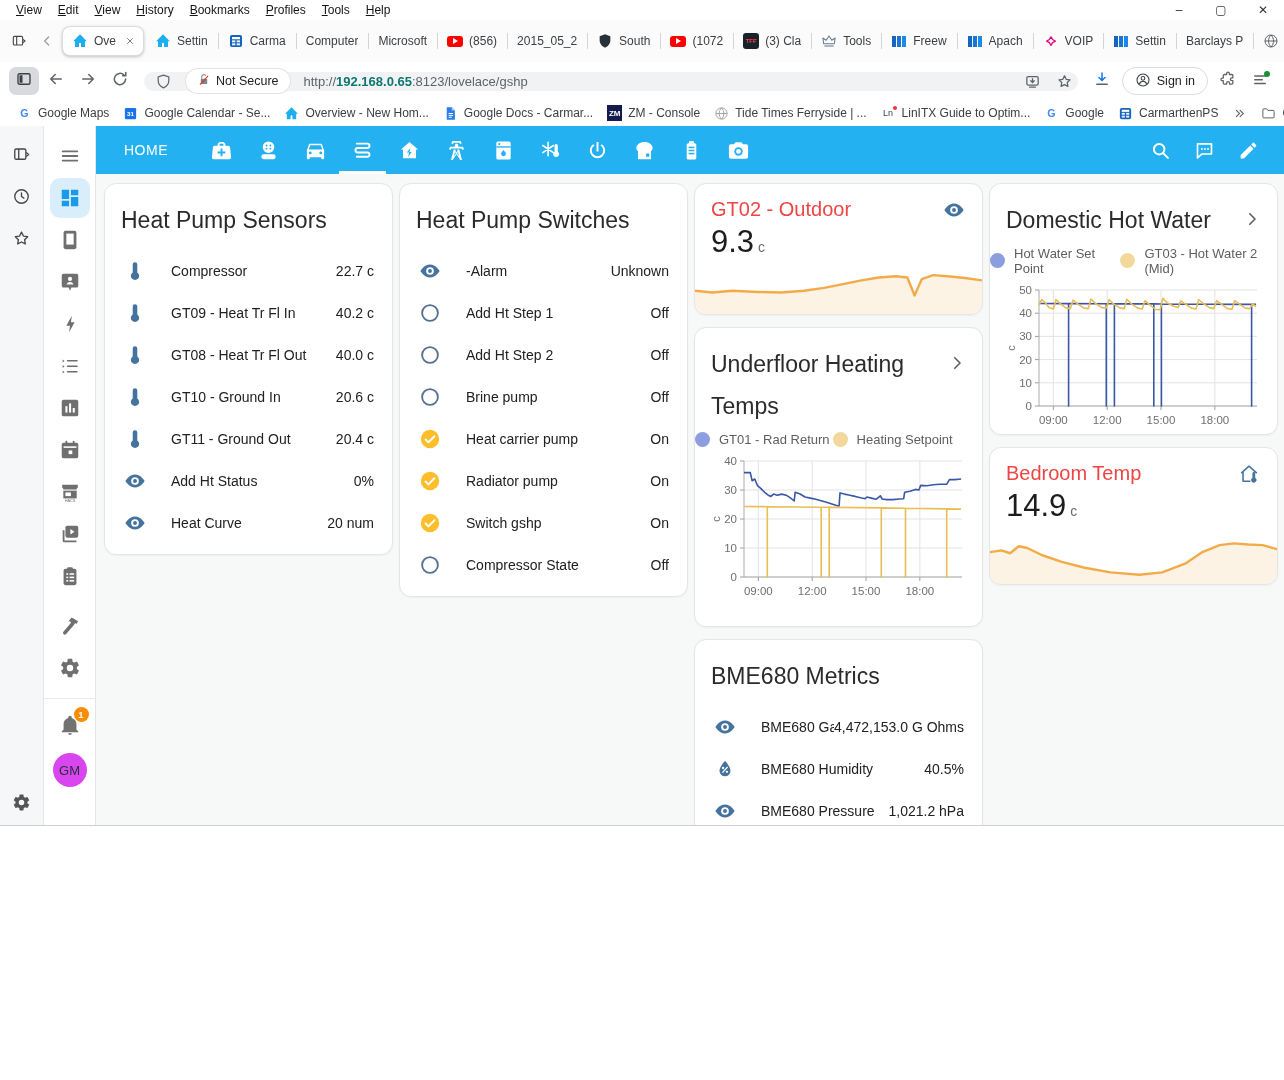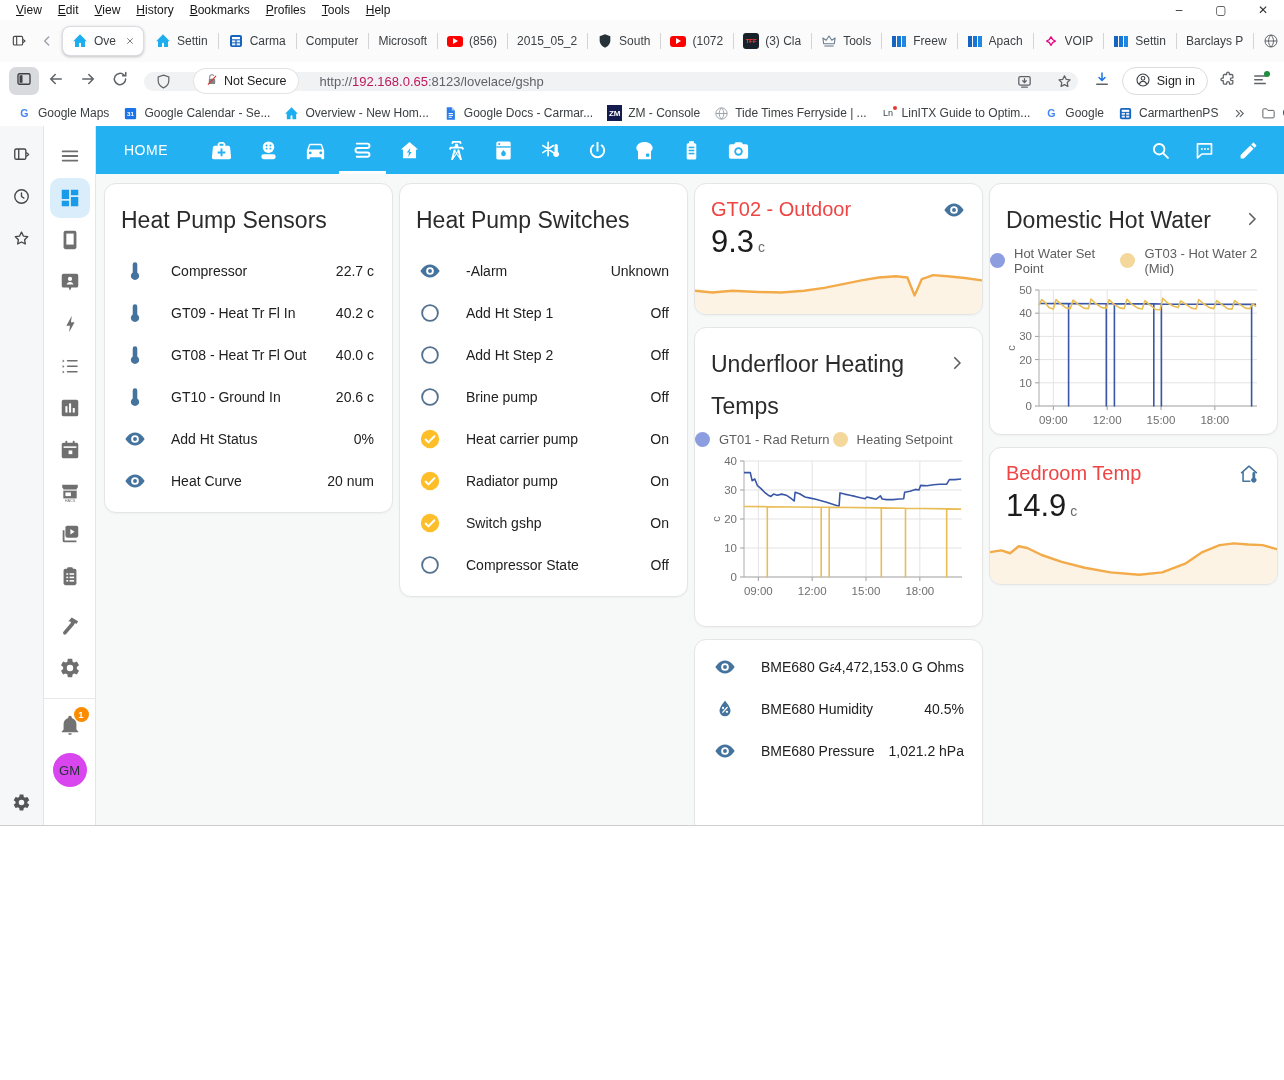--- a/index.html
+++ b/index.html
@@ -32,27 +32,27 @@
   .fav-tff{width:16px;height:16px;background:#18222b;border-radius:3px;color:#ff4040;font-size:6px;font-weight:bold;display:flex;align-items:center;justify-content:center}
   .fav-zm{width:16px;height:16px;background:#141b4d;color:#fff;font-size:8px;font-weight:bold;display:flex;align-items:center;justify-content:center}
   .fav-lin{font-size:9px;font-weight:normal;color:#37474f;position:relative}
   .fav-lin .dot{position:absolute;top:-2px;right:-4px;width:4px;height:4px;border-radius:50%;background:#e53935}
 
   
   .toolbar{height:38px;display:flex;align-items:center;padding:0 8px;background:#fff}
   .tbtn{width:30px;height:28px;border-radius:7px;display:flex;align-items:center;justify-content:center;color:#5f6368;flex:none;margin:0 1px}
   .tbtn svg{width:18px;height:18px}
   .tbtn.squared{background:#d8dadd}
-  .addressbar{flex:1;height:19px;background:#f0f2f4;border-radius:15px;display:flex;align-items:center;padding:0 4px 0 10px;margin:0 8px;gap:22px;min-width:0}
+  .addressbar{flex:1;height:19px;background:#f0f2f4;border-radius:15px;display:flex;align-items:center;padding:0 4px 0 10px;margin:0 8px;gap:14px;min-width:0}
   .ab-ic{width:18px;height:18px;flex:none;display:flex;align-items:center;justify-content:center}
   .ab-ic svg{width:17px;height:17px}
   .chip{background:#fff;border-radius:13px;height:24px;display:flex;align-items:center;gap:5px;padding:0 11px;font-size:12.5px;color:#202124;box-shadow:0 0 0 1px #e3e3e3;flex:none}
   .chip svg{width:14px;height:14px}
   .url{font-size:13px;color:#5f6368;flex:1;white-space:nowrap;overflow:hidden}
-  .url b{color:#be185d;font-weight:normal}
+  .url b{color:#0f766e;font-weight:bold}
   .signin{height:28px;border:1px solid #dadce0;border-radius:14px;display:flex;align-items:center;gap:6px;padding:0 12px;font-size:12.5px;color:#1f1f1f;margin:0 4px;flex:none}
   .signin svg{width:16px;height:16px}
   .menu-dot{position:relative}
   .menu-dot .gd{position:absolute;top:4px;right:5px;width:6px;height:6px;border-radius:50%;background:#1e8e3e}
 
   
   .bookmarksbar{height:26px;display:flex;align-items:center;padding:0 10px;font-size:12px;color:#3c4043;background:#fff}
   .bm{display:flex;align-items:center;gap:6px;padding:0 7px;height:22px;border-radius:6px;flex:none;white-space:nowrap}
   .bm .fav,.bm .fav svg{width:15px;height:15px}
   .bm-spacer{flex:1}
@@ -779,20 +779,29 @@
                     <span class="rval">40.0 c</span>
                   </div>
                   <div class="row">
                     <span class="ric c-blue">
                       <svg viewBox="0 0 24 24" fill="currentColor">
                         <path d="M14.5 13.6V5a2.5 2.5 0 00-5 0v8.6a4.5 4.5 0 105 0z"></path>
                       </svg>
                     </span>
                     <span class="rname">GT10 - Ground In</span>
                     <span class="rval">20.6 c</span>
+                  </div>
+                  <div class="row">
+                    <span class="ric c-blue">
+                      <svg viewBox="0 0 24 24" fill="currentColor">
+                        <path d="M14.5 13.6V5a2.5 2.5 0 00-5 0v8.6a4.5 4.5 0 105 0z"></path>
+                      </svg>
+                    </span>
+                    <span class="rname">GT11 - Ground Out</span>
+                    <span class="rval">20.4 c</span>
                   </div>
                   <div class="row">
                     <span class="ric c-blue">
                       <svg viewBox="0 0 24 24" fill="currentColor">
                         <path d="M12 5C5.6 5 1.5 12 1.5 12S5.6 19 12 19s10.5-7 10.5-7S18.4 5 12 5z"></path>
                         <circle cx="12" cy="12" r="4.2" fill="#fff"></circle>
                         <circle cx="12" cy="12" r="2.1"></circle>
                       </svg>
                     </span>
                     <span class="rname">Add Ht Status</span>
@@ -970,20 +979,21 @@
                     <line x1="34" y1="8" x2="34" y2="124" stroke="#ababab" stroke-width="1"></line>
                     <line x1="34" y1="124" x2="252" y2="124" stroke="#ababab" stroke-width="1"></line>
                     <text x="10" y="66" text-anchor="middle" font-size="11" fill="#6f6f6f" font-family="Liberation Sans, sans-serif" transform="rotate(-90 10 66)">c</text>
                     <path d="M34.0 19.6L40.3 19.6L42.1 27.7L44.8 26.0L47.5 32.7L51.0 35.6L54.6 39.3L58.2 42.2L60.9 43.4L63.6 41.1L67.2 42.2L71.7 41.1L76.2 42.2L80.7 45.1L84.2 48.0L85.1 39.3L89.6 40.8L95.0 44.0L100.4 45.1L105.8 46.3L111.2 47.7L116.5 49.2L121.9 50.9L127.3 52.7L129.1 52.9L130.0 39.9L134.5 41.1L139.9 42.2L145.2 43.4L150.6 44.8L155.1 45.7L156.9 44.0L161.4 45.1L165.9 46.3L170.4 42.8L172.2 46.0L176.6 46.6L182.9 46.6L189.2 46.0L193.7 45.7L194.6 39.3L200.0 38.2L205.3 36.4L208.9 37.0L210.7 32.4L217.0 32.7L223.3 31.8L229.6 31.2L236.7 31.2L239.4 26.6L244.8 26.6L251.1 26.0" fill="none" stroke="#3a57a7" stroke-width="1.6" stroke-linejoin="round"></path>
                     <path d="M34.0 53.5L57.3 53.7L57.3 124.0L57.3 53.7L111.2 54.2L111.2 124.0L111.2 54.2L119.2 54.3L119.2 124.0L119.2 54.3L171.3 54.9L171.3 124.0L171.3 54.9L195.5 55.3L195.5 124.0L195.5 55.3L236.7 55.9L236.7 124.0L236.7 55.9L251.1 56.1" fill="none" stroke="#e9bd55" stroke-width="1.6" stroke-linejoin="round"></path>
                   </svg>
                 </div>
           </div>
 
           <div class="card" style="height:196px">
+            <h2>BME680 Metrics</h2>
             <div class="rows" id="rows-bme">
                   <div class="row">
                     <span class="ric c-blue">
                       <svg viewBox="0 0 24 24" fill="currentColor">
                         <path d="M12 5C5.6 5 1.5 12 1.5 12S5.6 19 12 19s10.5-7 10.5-7S18.4 5 12 5z"></path>
                         <circle cx="12" cy="12" r="4.2" fill="#fff"></circle>
                         <circle cx="12" cy="12" r="2.1"></circle>
                       </svg>
                     </span>
                     <span class="rname">BME680 Gas</span>

